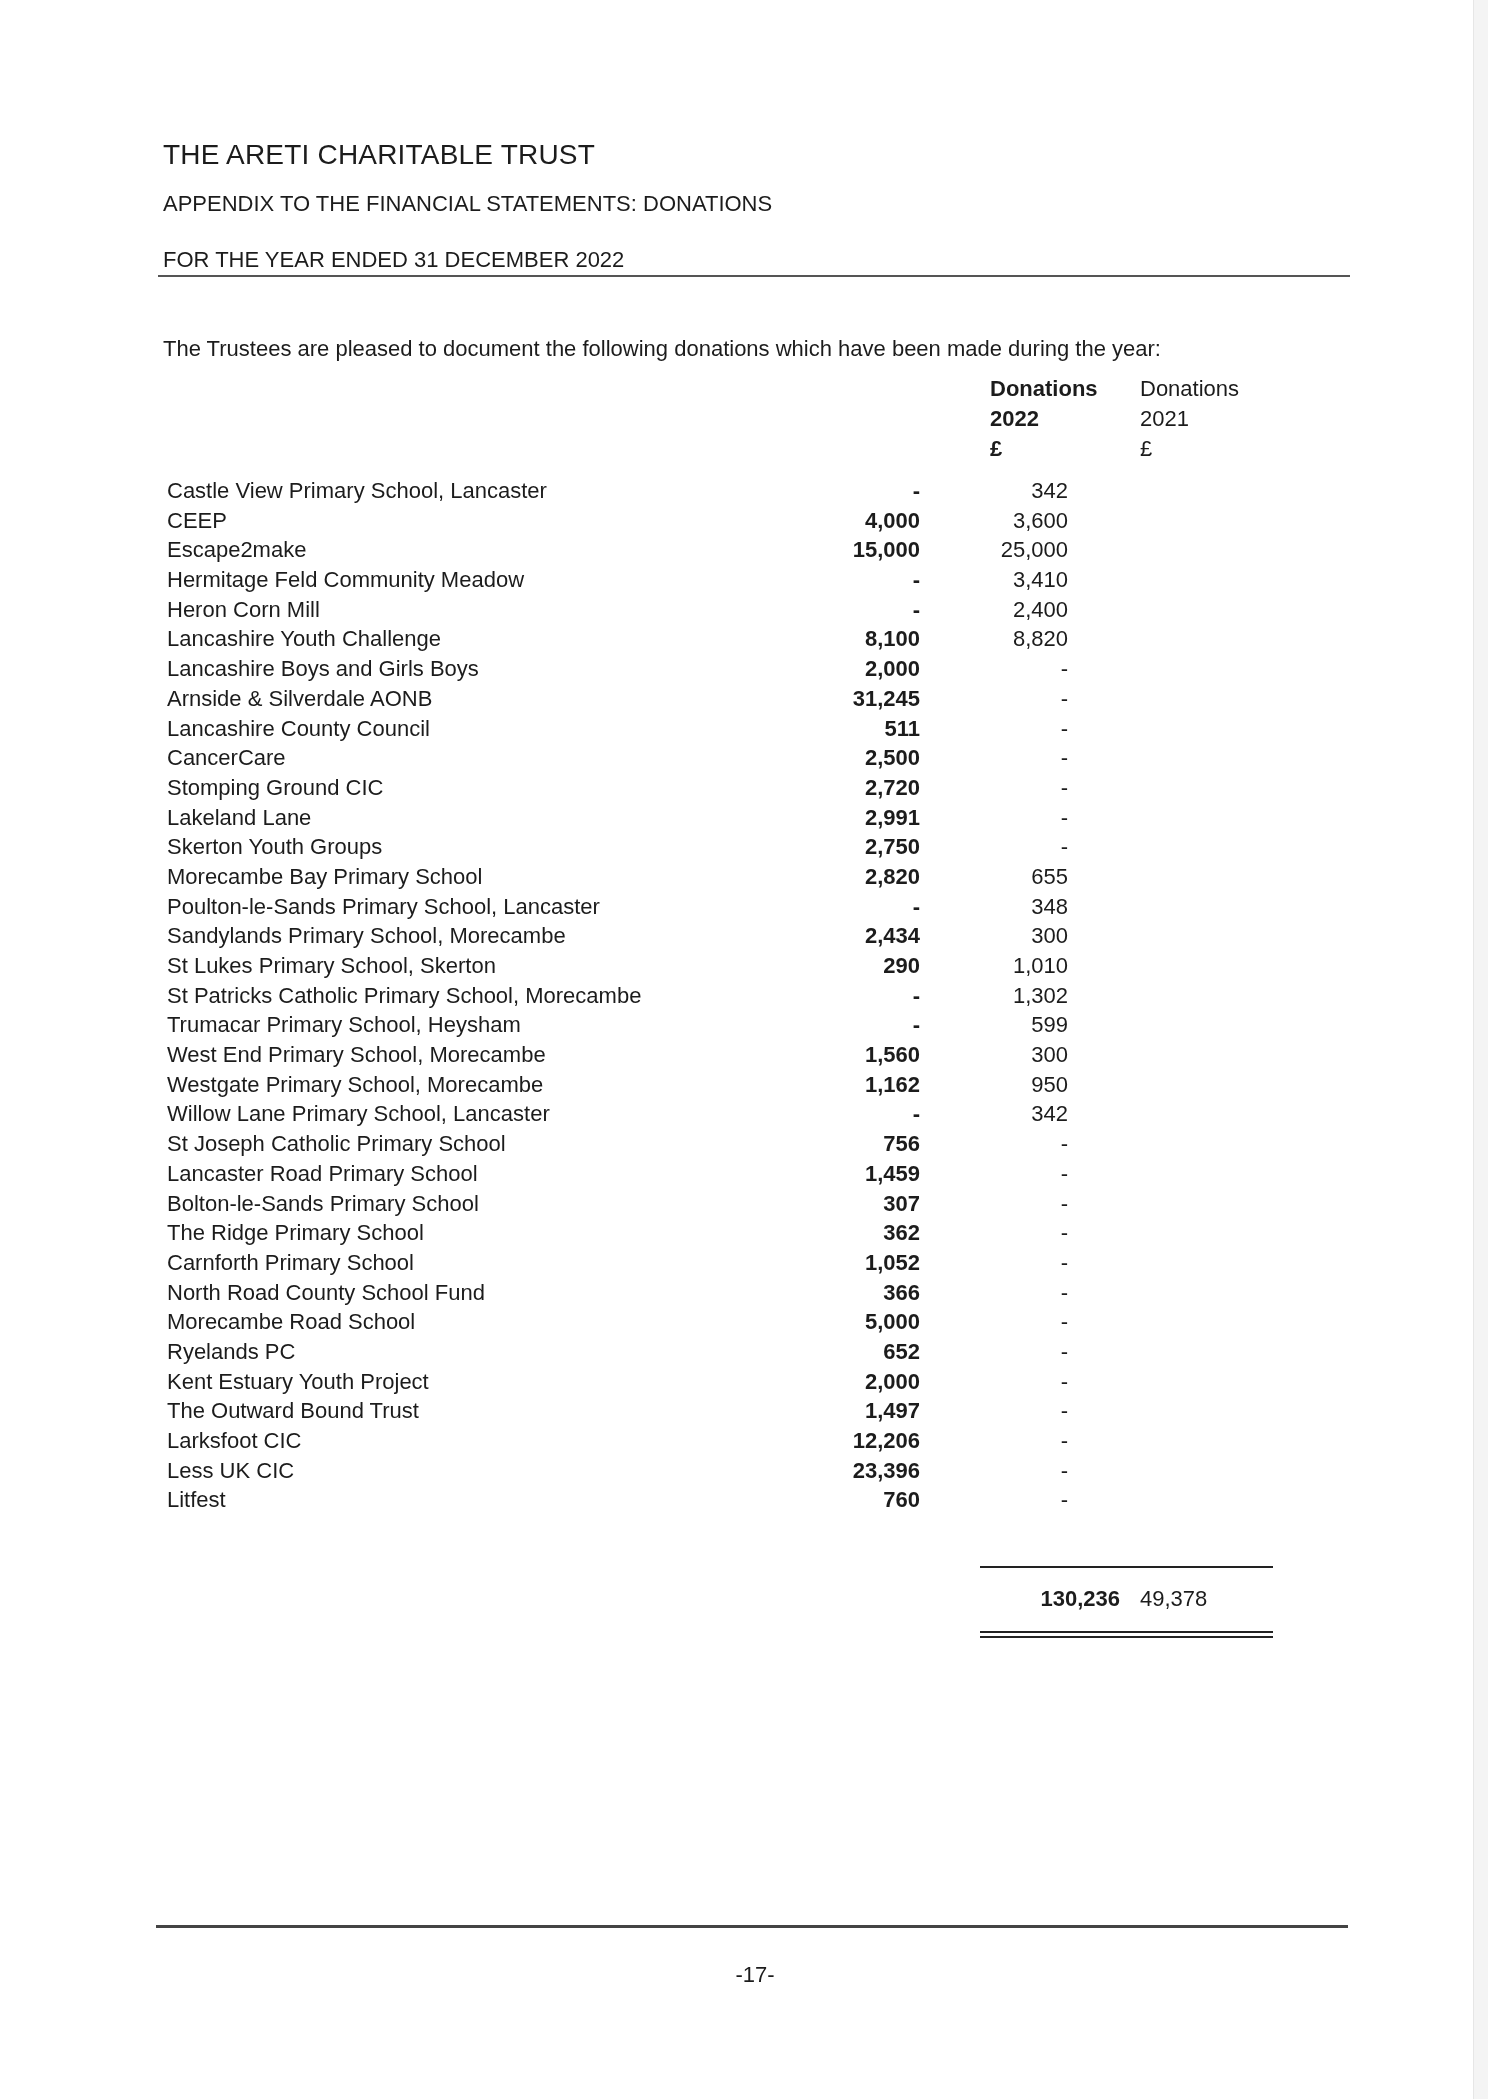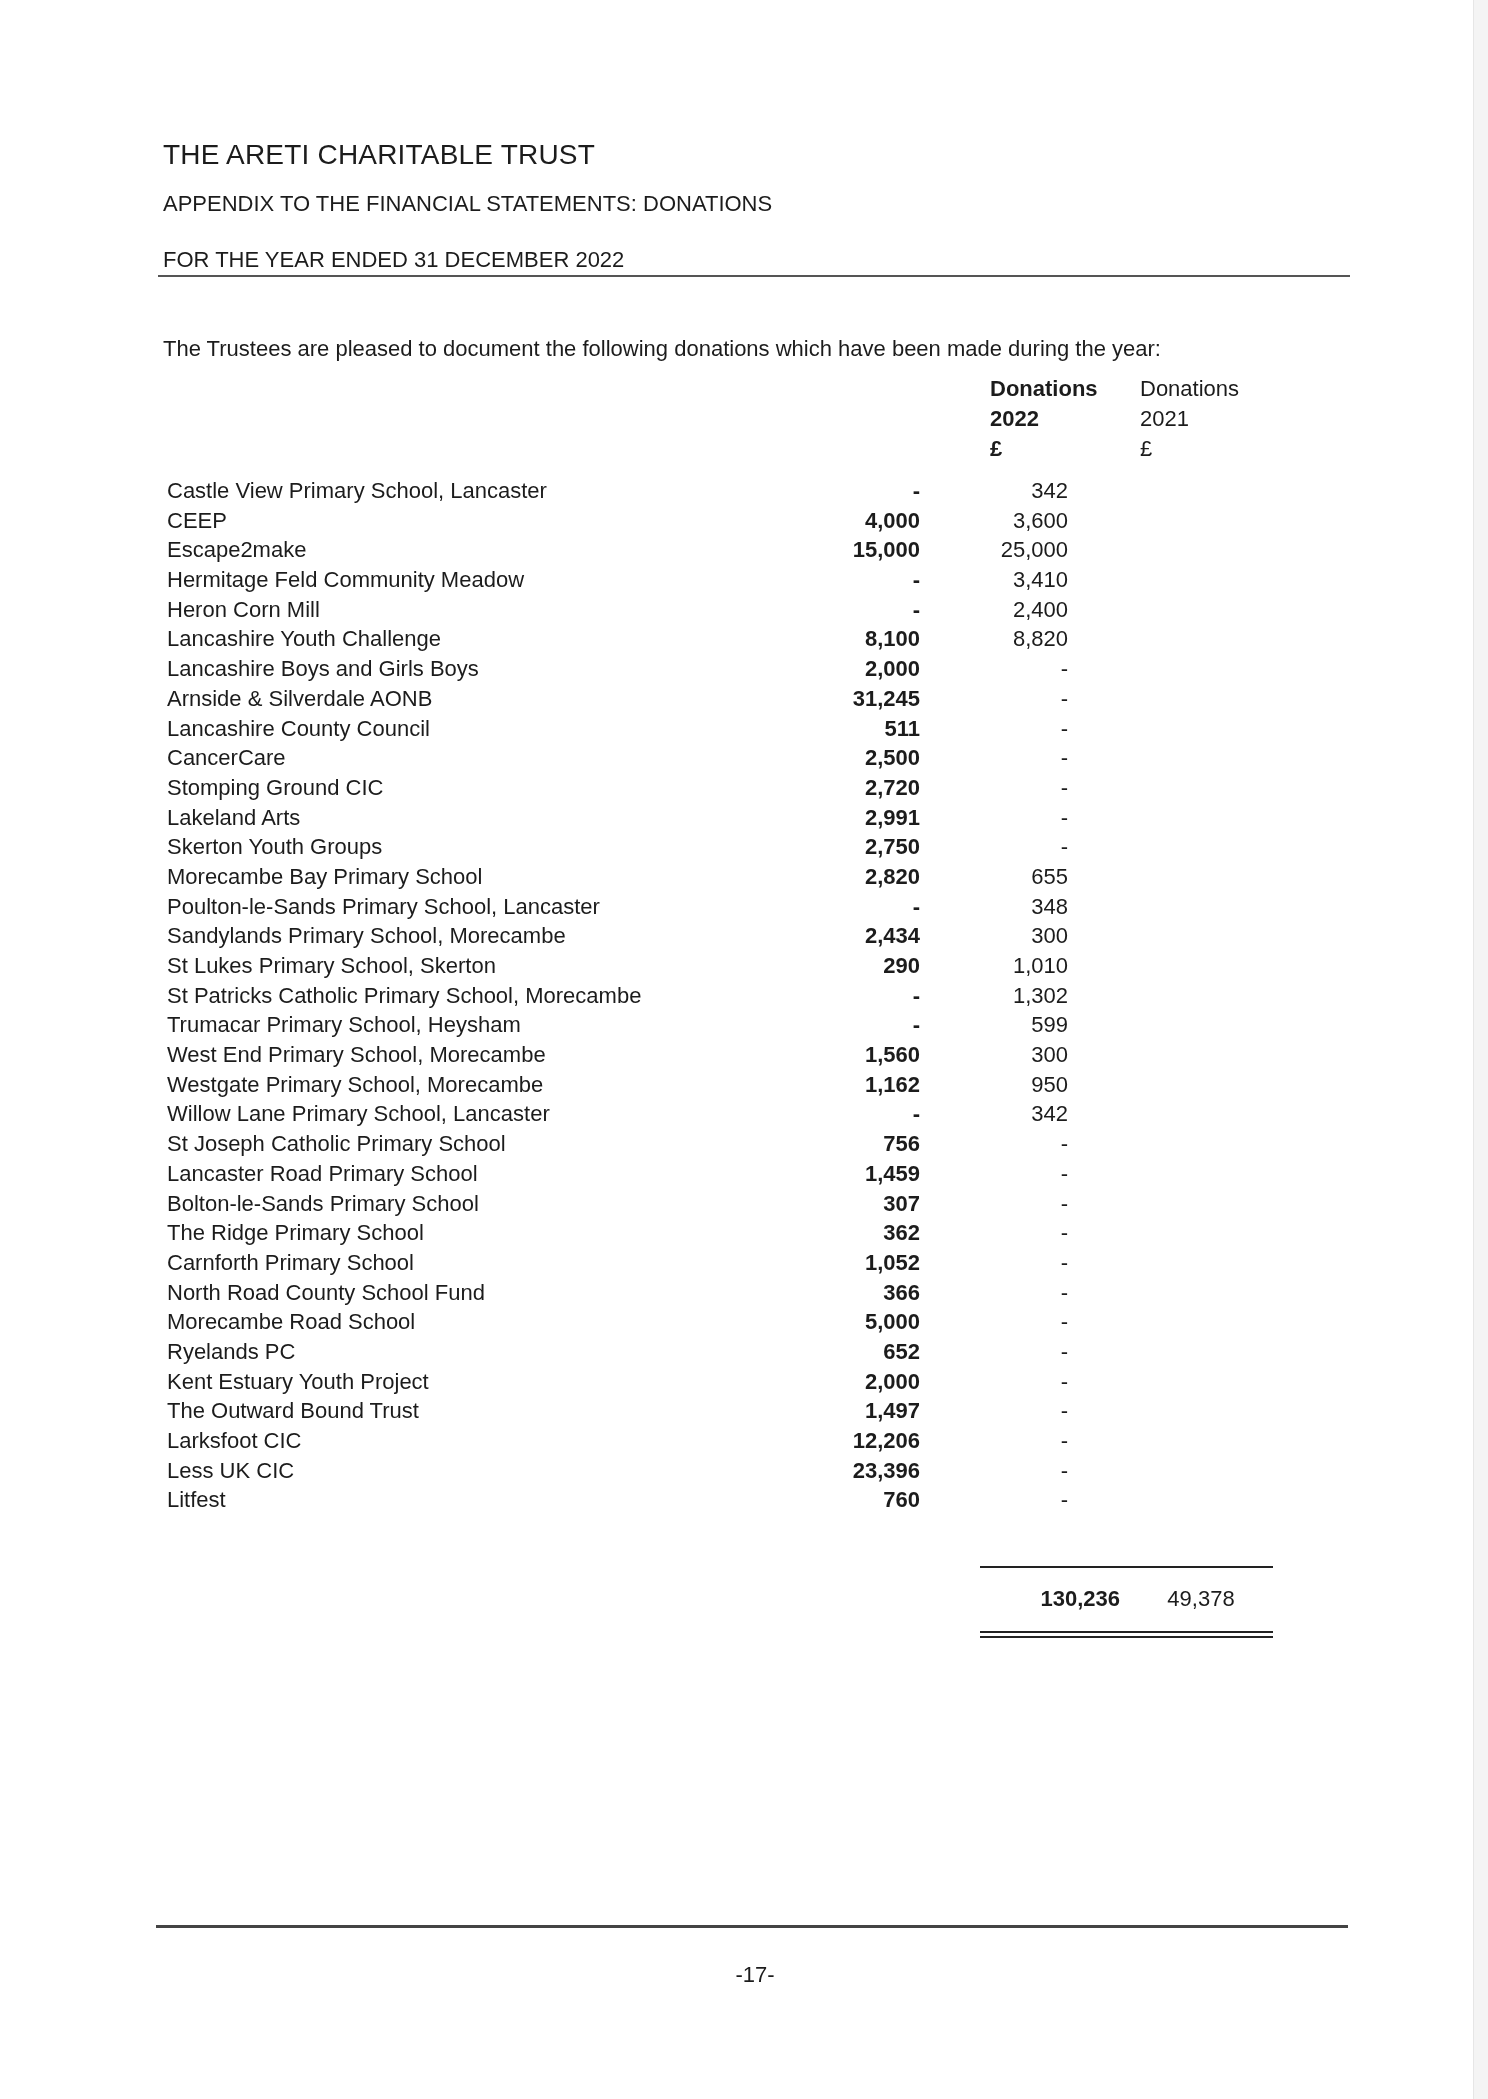--- a/index.html
+++ b/index.html
@@ -17,21 +17,21 @@
     .col-head.c1 { left: 990px; width: 130px; font-weight: bold; }
     .col-head.c2 { left: 1140px; width: 129px; }
     .rows { position: absolute; left: 0; top: 476px; width: 1288px; }
     .row { position: relative; height: 29.7px; font-size: 22px; line-height: 29.7px; }
     .row .name { position: absolute; left: 167px; }
     .row .v1 { position: absolute; right: 368px; font-weight: bold; text-align: right; }
     .row .v2 { position: absolute; right: 220px; text-align: center; }
     .total-rule-top { position: absolute; left: 980px; top: 1566px; width: 293px; height: 2px; background: #222; }
     .totals { position: absolute; top: 1586px; font-size: 22px; }
     .totals.t1 { left: 990px; width: 130px; text-align: right; font-weight: bold; }
-    .totals.t2 { left: 1140px; width: 122px; text-align: center; }
+    .totals.t2 { left: 1140px; width: 122px; text-align: left; }
     .total-rule-d1 { position: absolute; left: 980px; top: 1631px; width: 293px; height: 2px; background: #222; }
     .total-rule-d2 { position: absolute; left: 980px; top: 1636px; width: 293px; height: 2px; background: #222; }
     .foot-rule { position: absolute; left: 156px; top: 1925px; width: 1192px; height: 3px; background: #444; }
     .page-num { position: absolute; left: 700px; width: 110px; top: 1962px; text-align: center; font-size: 22px; }
   </style>
 </head>
 <body>
 
 <div class="page-edge"></div>
 
@@ -103,21 +103,21 @@
       <span class="name">CancerCare</span>
       <span class="v1">2,500</span>
       <span class="v2">-</span>
     </div>
     <div class="row">
       <span class="name">Stomping Ground CIC</span>
       <span class="v1">2,720</span>
       <span class="v2">-</span>
     </div>
     <div class="row">
-      <span class="name">Lakeland Arts</span>
+      <span class="name">Lakeland Lane</span>
       <span class="v1">2,991</span>
       <span class="v2">-</span>
     </div>
     <div class="row">
       <span class="name">Skerton Youth Groups</span>
       <span class="v1">2,750</span>
       <span class="v2">-</span>
     </div>
     <div class="row">
       <span class="name">Morecambe Bay Primary School</span>

